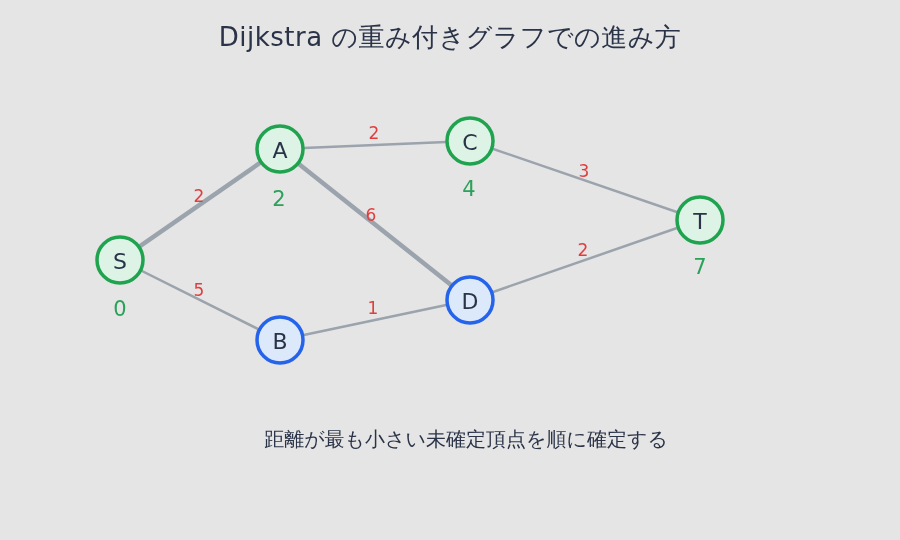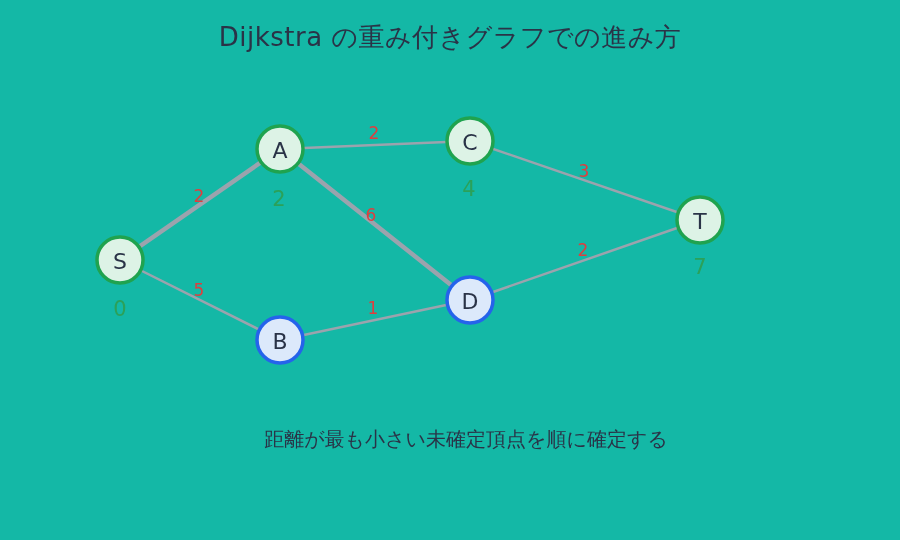--- a/index.html
+++ b/index.html
@@ -5,21 +5,21 @@
   html, body {
     margin: 0;
     padding: 0;
     background: #ffffff;
     font-family: "DejaVu Sans", "Liberation Sans", sans-serif;
   }
   .stage {
     position: relative;
     width: 900px;
     height: 540px;
-    background: #14b8a6;
+    background: #e5e5e5;
     overflow: hidden;
   }
   .title {
     position: absolute;
     top: 20px;
     left: 0;
     width: 900px;
     text-align: center;
     font-size: 26px;
     font-weight: 500;

